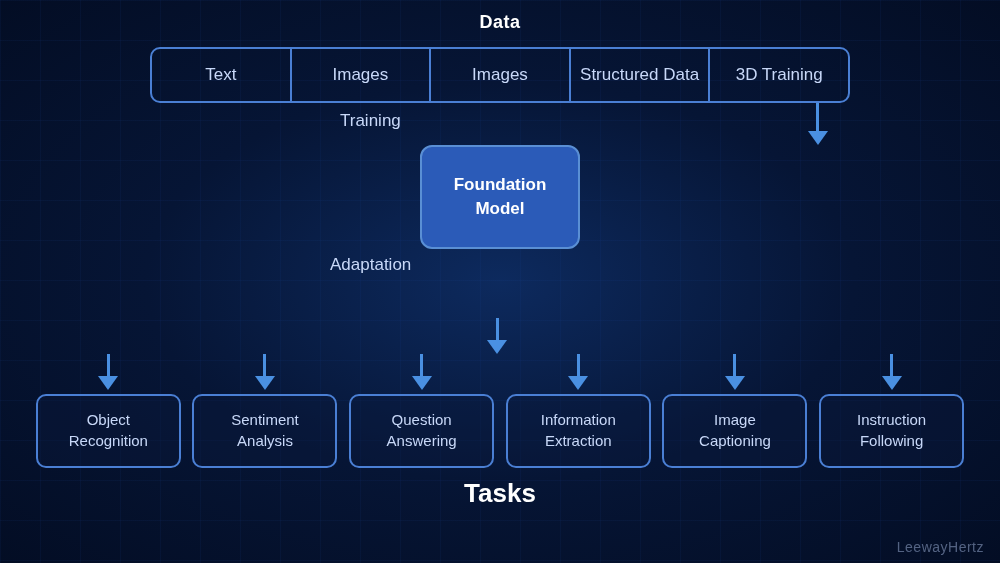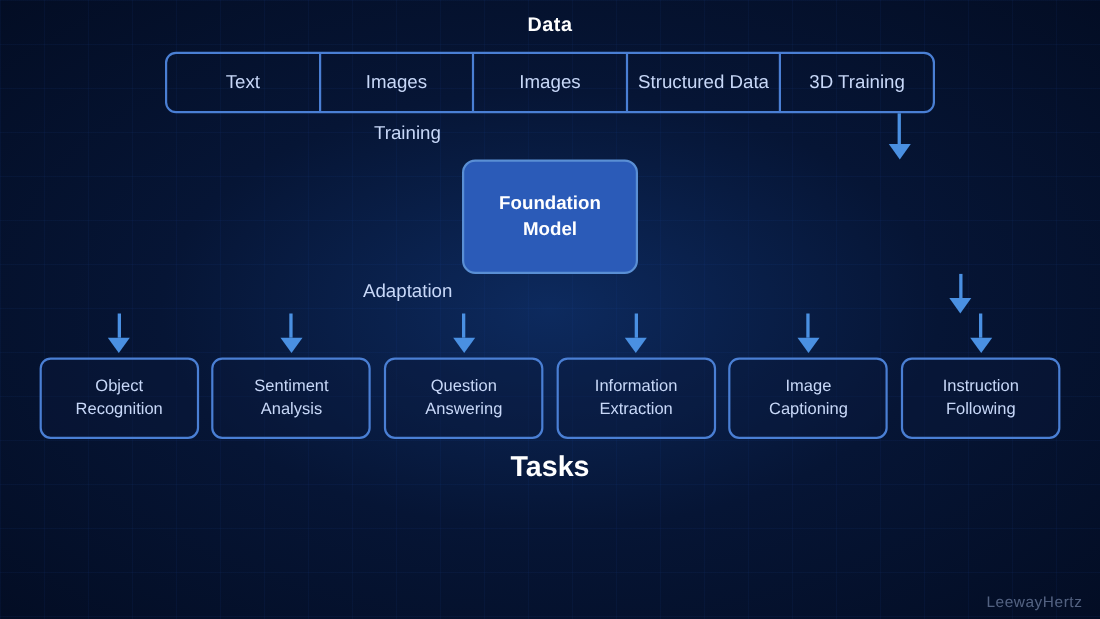--- a/index.html
+++ b/index.html
@@ -203,21 +203,21 @@
     <div style="display:flex; flex-direction:column; align-items:center; margin-left:407px; margin-top:-2px;">
       <div class="arrow-line" style="height:28px;"></div>
       <div class="arrow-down"></div>
     </div>
   </div>
 
   <div class="foundation-box">
     <span>Foundation<br>Model</span>
   </div>
 
-  <div style="width:840px; display:flex; flex-direction:row; align-items:flex-start; margin-top:2px;gap:45px;">
+  <div style="width:840px; display:flex; flex-direction:column; align-items:flex-start; margin-top:2px;gap:45px;">
     <div class="adaptation-label" style="margin-left:250px;">Adaptation</div>
     <div style="display:flex; flex-direction:column; align-items:center; margin-left:407px; margin-top:-2px;">
       <div class="arrow-line" style="height:22px;"></div>
       <div class="arrow-down"></div>
     </div>
   </div>
 
   <div class="tasks-section">
 
     <div class="tasks-arrows-row">

